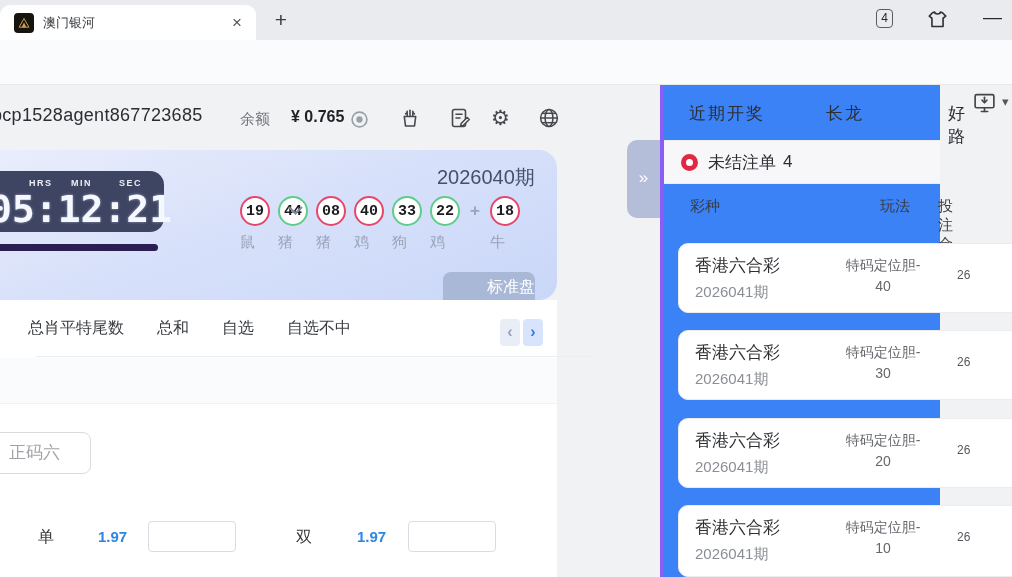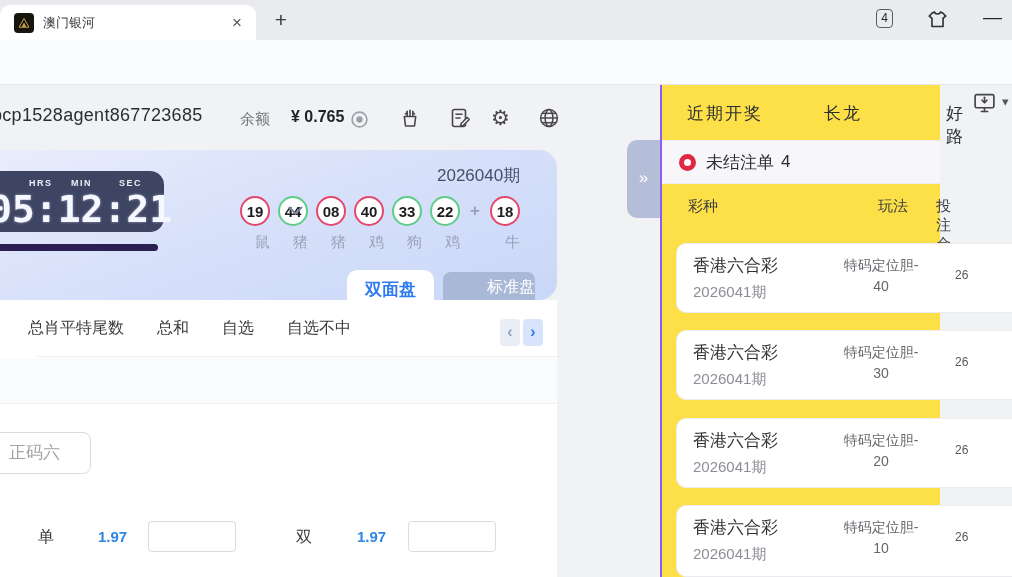--- a/index.html
+++ b/index.html
@@ -40,23 +40,23 @@
   
   .banner { position:absolute; left:0; top:150px; width:557px; height:150px; border-radius:0 18px 18px 0;
             background:linear-gradient(160deg,#e9edfc 0%,#d8e1fa 45%,#c9d7f8 100%); }
   .timerbox { position:absolute; left:-45px; top:21px; width:209px; height:61px; background:#3e4562;
               border-radius:14px; }
   .t-label { position:absolute; top:7px; font-size:9px; font-weight:bold; letter-spacing:1.5px; color:#eceef6; }
   .t-hrs { left:74px; } .t-min { left:116px; } .t-sec { left:164px; }
   .t-time { position:absolute; left:34px; top:16px; font-family:"DejaVu Sans Mono",monospace;
             font-size:38px; font-weight:bold; color:#f6f8ff; letter-spacing:0; text-shadow:0 0 3px rgba(220,228,255,.55); }
   .pbar { position:absolute; left:0; top:94px; width:158px; height:7px; background:#2a1e52; border-radius:0 4px 4px 0; }
-  .issue { position:absolute; left:437px; top:14px; font-size:17px; color:#454f68; }
+  .issue { position:absolute; left:437px; top:14px; font-size:20px; color:#454f68; }
   .balls { position:absolute; left:240px; top:46px; display:flex; gap:8px; align-items:flex-start; }
-  .ballcol { width:30px; text-align:right; }
+  .ballcol { width:30px; text-align:left;font-family:Liberation Mono, monospace; }
   .ball { width:30px; height:30px; border-radius:50%; background:#fff; border:2.5px solid #999;
           font-size:15px; font-weight:bold; color:#1c1c1e; display:flex; align-items:center; justify-content:center; }
   .zodiac { margin-top:7px; font-size:15px; color:#9aa3b8; }
   .plus-sign { width:14px; line-height:30px; text-align:center; color:#9aa3b8; font-size:17px; font-weight:bold; }
   .ball-caret { position:absolute; left:288px; top:56px; }
   .ptab { position:absolute; text-align:center; font-size:17px; }
   .ptab-active { left:347px; top:120px; width:87px; height:38px; background:#fff; border-radius:10px 10px 0 0;
                  color:#2e7cf0; font-weight:bold; line-height:40px; }
   .ptab-inactive { left:443px; top:122px; width:92px; height:28px; background:#a8b8d6; border-radius:8px 8px 0 0;
                    color:#fff; font-size:16px; line-height:29px;padding-left:44px; }
@@ -82,22 +82,22 @@
   .bet-input { position:absolute; top:221px; width:88px; height:31px; border:1px solid #d9dce3;
                border-radius:4px; background:#fff; outline:none; padding:0 6px; font-size:14px; }
   .bn1 { left:38px; } .bo1 { left:98px; } .bi1 { left:148px; }
   .bn2 { left:296px; } .bo2 { left:357px; } .bi2 { left:408px; }
 
   
   .handle { position:absolute; left:627px; top:140px; width:33px; height:78px; background:#b4bed8;
             border-radius:10px 0 0 10px; color:#fff; font-size:17px; text-align:center; line-height:76px; }
 
   
-  .panel { position:absolute; left:660px; top:85px; width:280px; height:492px; background:#fde047;
-           border-left:2px solid #8b5cf6; }
+  .panel { position:absolute; left:660px; top:85px; width:280px; height:492px; background:#3b82f6;
+           border-left:4px solid #8b5cf6; }
   .ptabs { position:absolute; left:0; top:0; width:100%; height:56px; border-bottom:1px solid #ededf0; }
   .ptabs span { position:absolute; top:17px; font-size:17px; color:#2c2e33; letter-spacing:2px; }
   .pt1 { left:25px; } .pt2 { left:162px; } .pt3 { left:284px; }
   .unsettled { position:absolute; left:0; top:56px; width:100%; height:43px; background:#f7f7f9;
                border-bottom:1px solid #ededf0; display:flex; align-items:center; }
   .reddot { width:17px; height:17px; border-radius:50%; border:5px solid #e02843; background:#fff;
             margin-left:17px; flex:0 0 auto; }
   .unsettled-label { margin-left:10px; font-size:17px; color:#2c2e33; }
   .unsettled-count { margin-left:7px; font-size:17px; color:#2c2e33; }
   .cols { position:absolute; left:0; top:99px; width:100%; height:44px; }
@@ -230,21 +230,20 @@
       <div class="ballcol">
         <div class="ball" style="border-color: rgb(229, 71, 107);">18</div>
         <div class="zodiac">牛</div>
       </div>
     </div>
     <span class="ball-caret">
       <svg width="15" height="10" viewBox="0 0 15 10" fill="none" stroke="#7e89a2" stroke-width="2" stroke-linecap="round">
         <path d="M1.5 1.5 L7.5 7.5 L13.5 1.5"></path>
       </svg>
     </span>
-    <div class="ptab ptab-active">双面盘</div>
     <div class="ptab ptab-inactive">标准盘</div>
   </div>
 
   <div class="content">
     <div class="navrow">
       <span class="navitem">总肖平特尾数</span>
       <span class="navitem">总和</span>
       <span class="navitem">自选</span>
       <span class="navitem">自选不中</span>
     </div>

